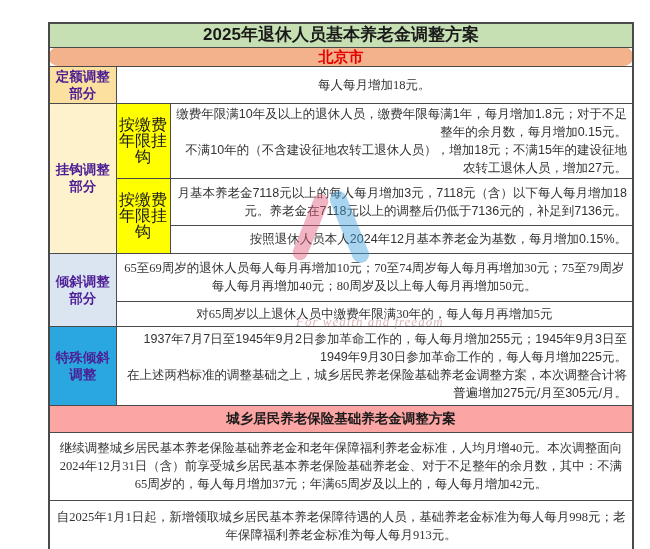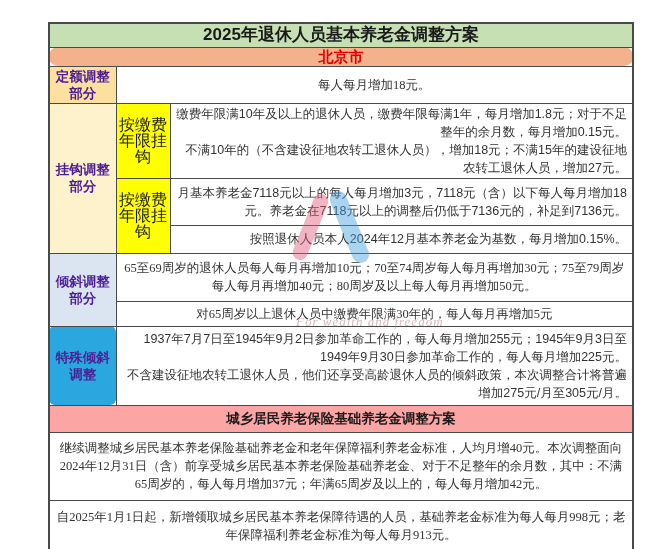--- a/index.html
+++ b/index.html
@@ -31,21 +31,21 @@
     background:#f3b18c;color:#e60000;
     font-size:15px;font-weight:bold;text-align:center;line-height:17px;padding:0 2px;border-radius:9px;
   }
   td.cat{
     font-weight:bold;text-align:center;color:#4c1d95;
     font-size:13.5px;line-height:17px;padding:1px 2px;
   }
   td.cat-dinge{background:#fbe0a0;}
   td.cat-guagou{background:#fdf2cc;border-radius:6px;}
   td.cat-qingxie{background:#dbe5f1;}
-  td.cat-teshu{background:#2ba7e0;border-radius:6px;}
+  td.cat-teshu{background:#2ba7e0;}
   td.sub{
     background:#ffff00;font-weight:normal;text-align:center;color:#1a1a1a;
     font-size:16px;line-height:16px;padding:1px 2px;
   }
   td.content{
     background:#ffffff;text-align:right;white-space:pre-line;
   }
   td.content.center{text-align:center;font-family:Liberation Serif, serif;}
   td.section-header{
     background:#fca5a5;color:#1a1a1a;font-weight:bold;font-size:13.5px;
@@ -100,21 +100,21 @@
     <tr style="height:48px">
       <td rowspan="2" class="cat cat-qingxie">倾斜调整部分</td>
       <td colspan="2" class="content center">65至69周岁的退休人员每人每月再增加10元；70至74周岁每人每月再增加30元；75至79周岁每人每月再增加40元；80周岁及以上每人每月再增加50元。</td>
     </tr>
     <tr style="height:25px">
       <td colspan="2" class="content center">对65周岁以上退休人员中缴费年限满30年的，每人每月再增加5元</td>
     </tr>
     <tr style="height:79px">
       <td class="cat cat-teshu">特殊倾斜调整</td>
       <td colspan="2" class="content">1937年7月7日至1945年9月2日参加革命工作的，每人每月增加255元；1945年9月3日至1949年9月30日参加革命工作的，每人每月增加225元。
-不含建设征地农转工退休人员，他们还享受高龄退休人员的倾斜政策，本次调整合计将普遍增加275元/月至305元/月。</td>
+在上述两档标准的调整基础之上，城乡居民养老保险基础养老金调整方案，本次调整合计将普遍增加275元/月至305元/月。</td>
     </tr>
     <tr style="height:27px">
       <td colspan="3" class="section-header">城乡居民养老保险基础养老金调整方案</td>
     </tr>
     <tr style="height:68px">
       <td colspan="3" class="content center">继续调整城乡居民基本养老保险基础养老金和老年保障福利养老金标准，人均月增40元。本次调整面向2024年12月31日（含）前享受城乡居民基本养老保险基础养老金、对于不足整年的余月数，其中：不满65周岁的，每人每月增加37元；年满65周岁及以上的，每人每月增加42元。</td>
     </tr>
     <tr style="height:52px">
       <td colspan="3" class="content center">自2025年1月1日起，新增领取城乡居民基本养老保障待遇的人员，基础养老金标准为每人每月998元；老年保障福利养老金标准为每人每月913元。</td>
     </tr>

